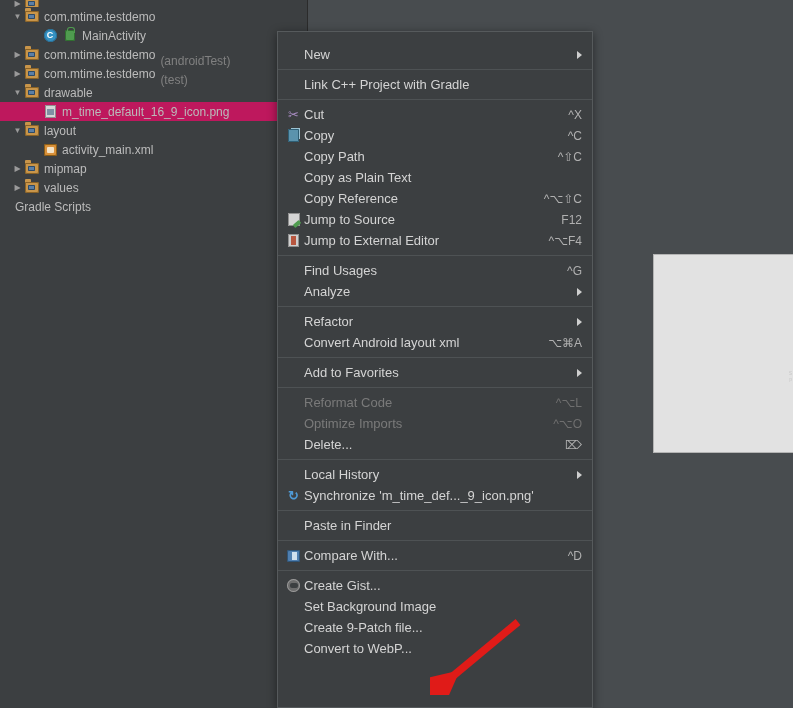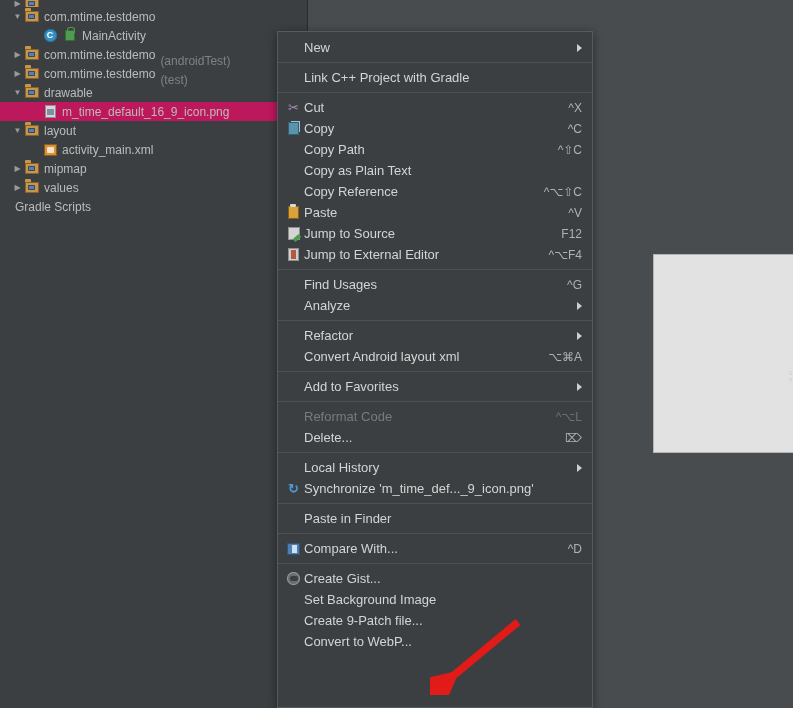--- a/index.html
+++ b/index.html
@@ -131,21 +131,21 @@
   }
 
   
   #context-menu {
     position: absolute;
     left: 277px; top: 31px;
     width: 316px;
     background: #3c3f41;
     border: 1px solid #565a5c;
     box-sizing: border-box;
-    padding: 5px 0 4px 0;
+    padding: 12px 0 4px 0;
     box-shadow: 0 2px 9px rgba(0,0,0,0.45);
     overflow: hidden;
     height: 677px;
   }
   .menu-item {
     position: relative;
     height: 21px;
     display: flex;
     align-items: center;
     padding: 0 10px 0 7px;
@@ -386,28 +386,20 @@
         <span class="mi-spring"></span>
       </div>
       <div class="menu-item">
         <span class="mi-icon"></span>
         <span class="mi-label">Copy Reference</span>
         <span class="mi-spring"></span>
         <span class="mi-shortcut">^⌥⇧C</span>
       </div>
       <div class="menu-item">
         <span class="mi-icon">
-          <span class="g-paste"></span>
-        </span>
-        <span class="mi-label">Paste</span>
-        <span class="mi-spring"></span>
-        <span class="mi-shortcut">^V</span>
-      </div>
-      <div class="menu-item">
-        <span class="mi-icon">
           <span class="g-jump"></span>
         </span>
         <span class="mi-label">Jump to Source</span>
         <span class="mi-spring"></span>
         <span class="mi-shortcut">F12</span>
       </div>
       <div class="menu-item">
         <span class="mi-icon">
           <span class="g-extedit"></span>
         </span>
@@ -447,20 +439,26 @@
         <span class="mi-label">Add to Favorites</span>
         <span class="mi-spring"></span>
         <span class="mi-arrow"></span>
       </div>
       <div class="menu-sep"></div>
       <div class="menu-item disabled">
         <span class="mi-icon"></span>
         <span class="mi-label">Reformat Code</span>
         <span class="mi-spring"></span>
         <span class="mi-shortcut">^⌥L</span>
+      </div>
+      <div class="menu-item disabled">
+        <span class="mi-icon"></span>
+        <span class="mi-label">Optimize Imports</span>
+        <span class="mi-spring"></span>
+        <span class="mi-shortcut">^⌥O</span>
       </div>
       <div class="menu-item">
         <span class="mi-icon"></span>
         <span class="mi-label">Delete...</span>
         <span class="mi-spring"></span>
         <span class="mi-shortcut">⌦</span>
       </div>
       <div class="menu-sep"></div>
       <div class="menu-item">
         <span class="mi-icon"></span>

